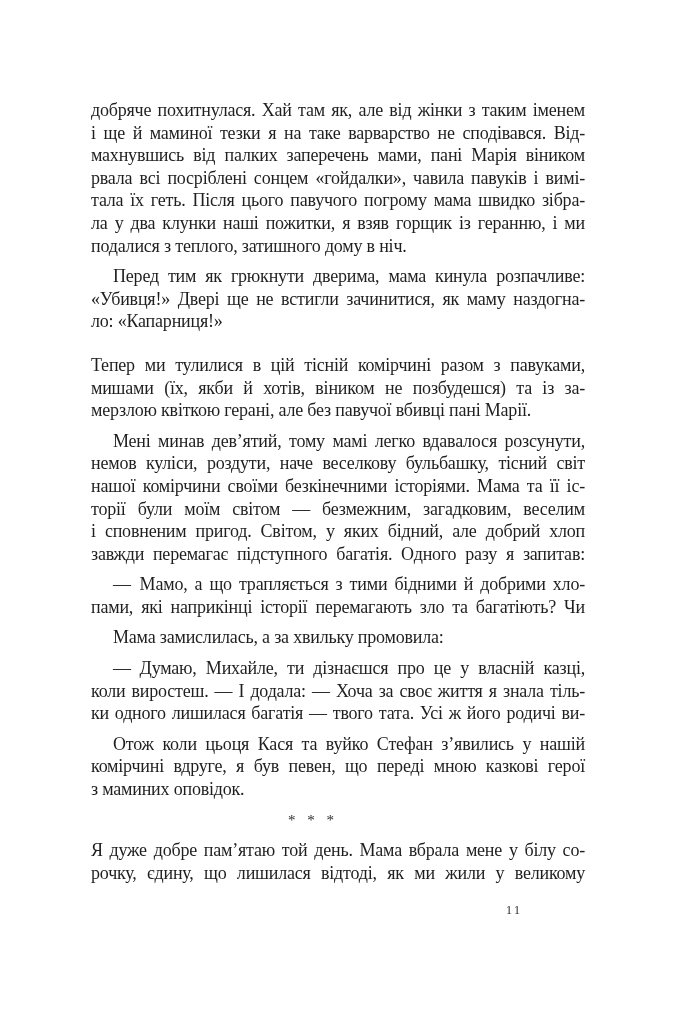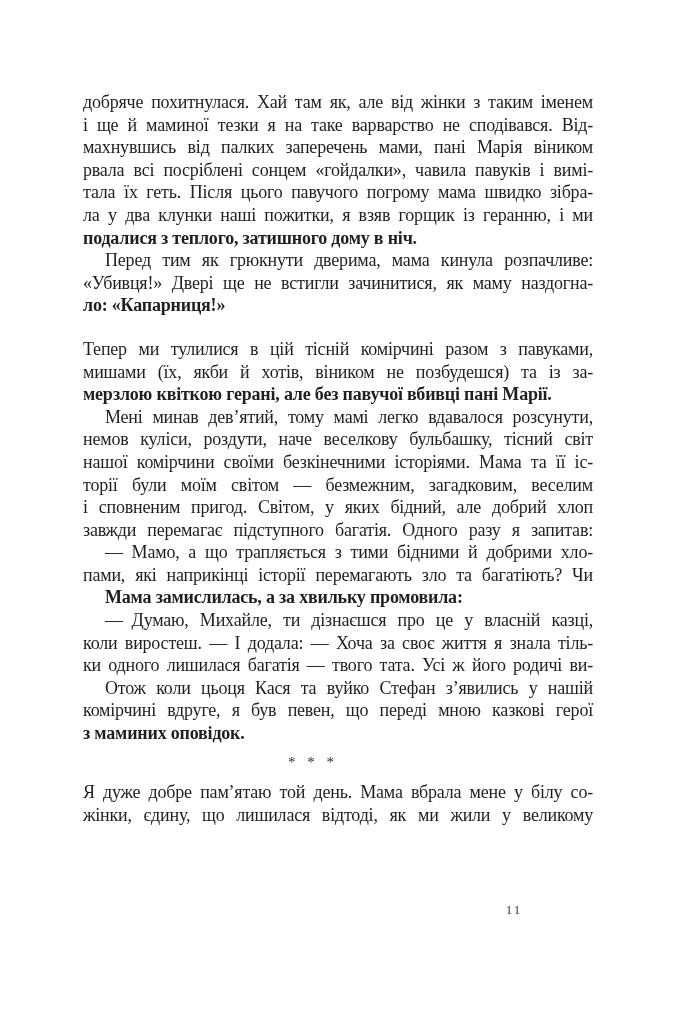--- a/index.html
+++ b/index.html
@@ -18,28 +18,28 @@
     position: absolute;
     left: 83px;
     top: 91px;
     width: 510px;
     font-family: "Liberation Serif", "DejaVu Serif", serif;
     font-size: 18px;
     line-height: 22.6px;
     letter-spacing: -0.2px;
     color: #1f1f1f;
   }
-  .para { margin: 0; }
+  .para { margin: 8px; }
   .para.space-before { margin-top: 21px; }
   .line {
     text-align: justify;
     text-align-last: justify;
   }
   .line.first-indent { padding-left: 22px; }
-  .line.align-left { text-align-last: left; font-weight: bold; }
+  .line.align-left { text-align-last: left; }
   .separator {
     text-align: center;
     transform: translateX(-25px);
     margin: 6px 0 8px 0;
     font-size: 15px;
     letter-spacing: 4px;
     line-height: 22.6px;
     color: #2a2a2a;
   }
   .page-number {
@@ -97,17 +97,17 @@
         <div class="line">ки одного лишилася багатія — твого тата. Усі ж його родичі ви-</div>
       </div>
       <div class="para">
         <div class="line first-indent">Отож коли цьоця Кася та вуйко Стефан з’явились у нашій</div>
         <div class="line">комірчині вдруге, я був певен, що переді мною казкові герої</div>
         <div class="line align-left">з маминих оповідок.</div>
       </div>
       <div class="separator">* * *</div>
       <div class="para">
         <div class="line">Я дуже добре пам’ятаю той день. Мама вбрала мене у білу со-</div>
-        <div class="line">жінки, єдину, що лишилася відтоді, як ми жили у великому</div>
+        <div class="line">рочку, єдину, що лишилася відтоді, як ми жили у великому</div>
       </div>
     </section>
   <div class="page-number">11</div>
 </main>
 
 </body></html>

